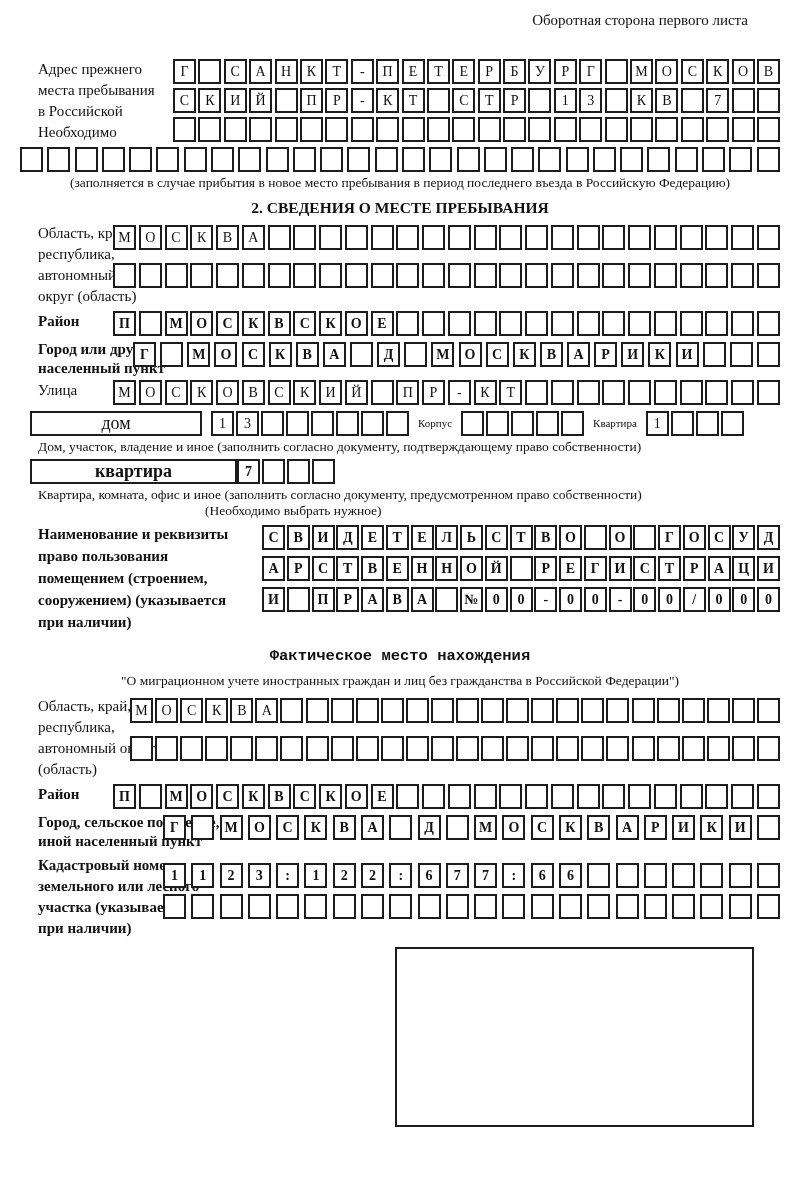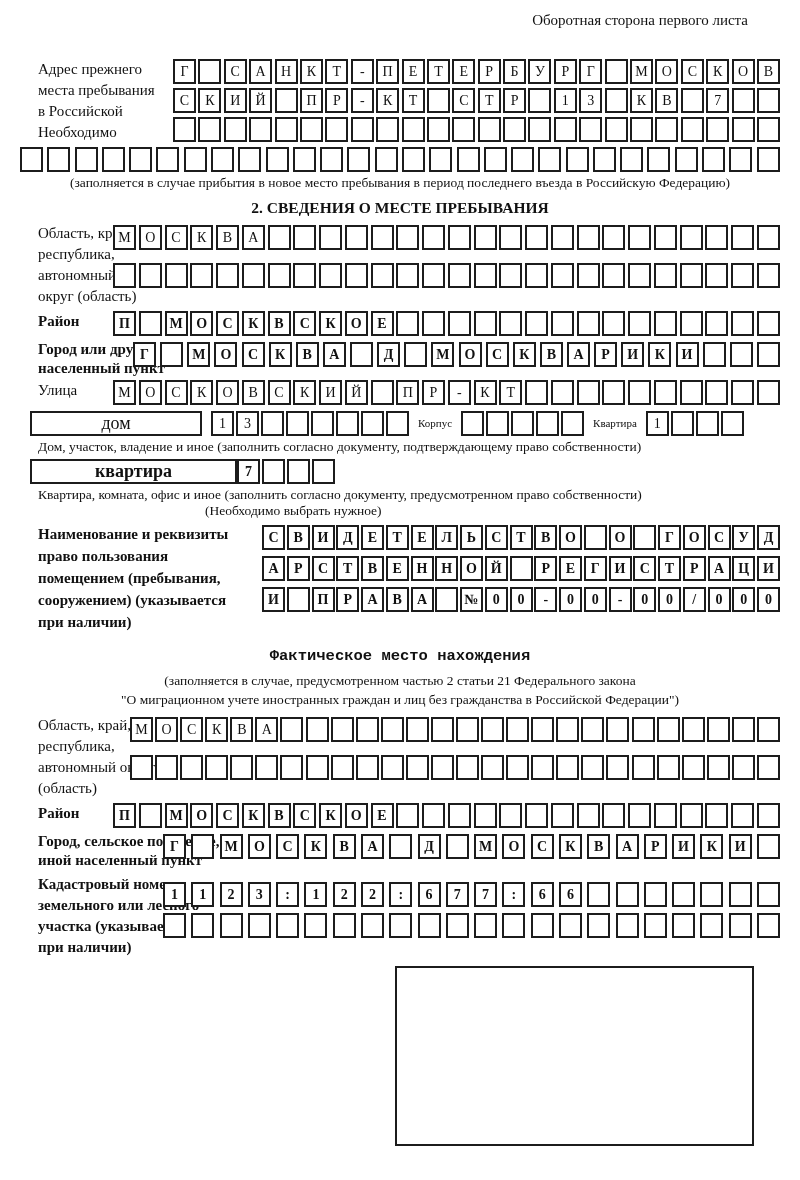--- a/index.html
+++ b/index.html
@@ -360,21 +360,21 @@
       </div>
   </div>
   <div class="caption" style="text-align:left;padding-left:18px;">Квартира, комната, офис и иное (заполнить согласно документу, предусмотренном право собственности)</div>
 
   <div class="caption" style="text-align:left;padding-left:185px;margin-top:0;">(Необходимо выбрать нужное)</div>
 
   <div class="frow mt4">
     <div class="label" style="width:224px;padding-left:18px;line-height:22px;">
         <div>Наименование и реквизиты</div>
         <div>право пользования</div>
-        <div>помещением (пребывания,</div>
+        <div>помещением (строением,</div>
         <div>сооружением) (указывается</div>
         <div>при наличии)</div>
       </div>
     <div class="rows g5" style="margin-top:2px;">
       <div class="boxrow">
           <div class="cell">С</div>
           <div class="cell">В</div>
           <div class="cell">И</div>
           <div class="cell">Д</div>
           <div class="cell">Е</div>
@@ -439,21 +439,20 @@
           <div class="cell">/</div>
           <div class="cell">0</div>
           <div class="cell">0</div>
           <div class="cell">0</div>
         </div>
     </div>
   </div>
 
   <div class="sect-title" style="margin-top:14px;font-family:Liberation Mono, monospace;">Фактическое место нахождения</div>
   <div class="cap2">
-      <div>(заполняется в случае, предусмотренном частью 2 статьи 21 Федерального закона</div>
       <div>"О миграционном учете иностранных граждан и лиц без гражданства в Российской Федерации")</div>
     </div>
 
   <div class="frow mt6">
     <div class="label" style="width:92px;padding-left:18px;">
         <div>Область, край,</div>
         <div>республика,</div>
         <div>автономный округ</div>
         <div>(область)</div>
       </div>

